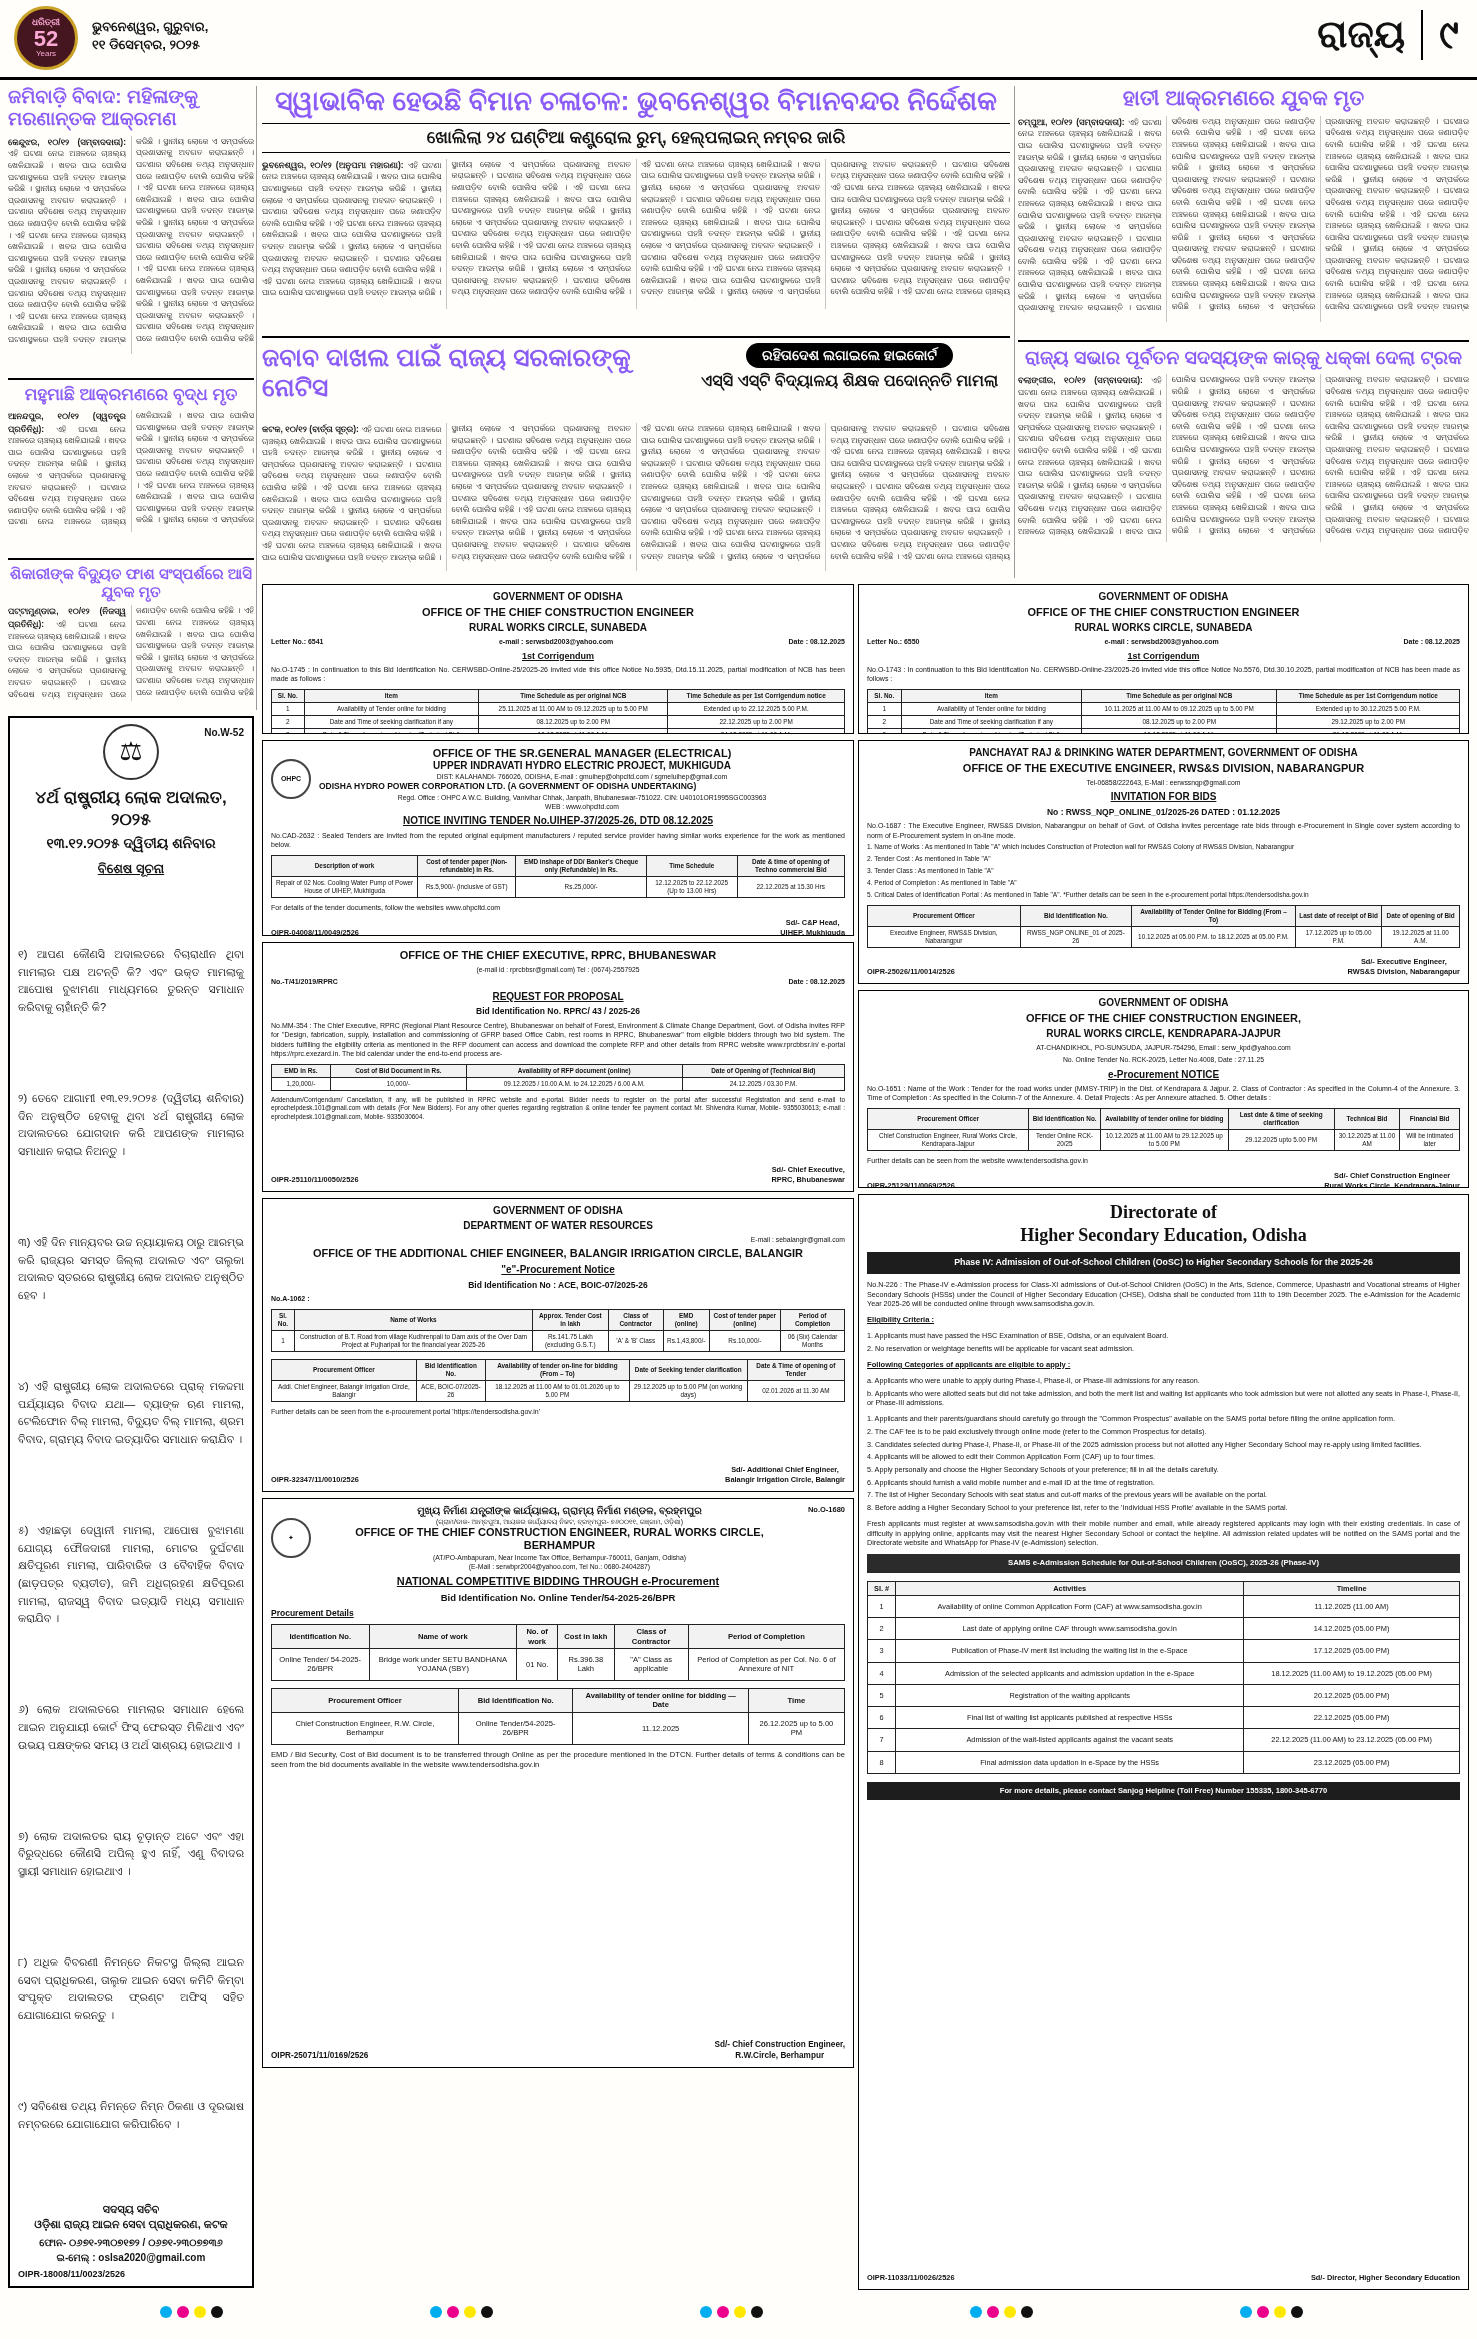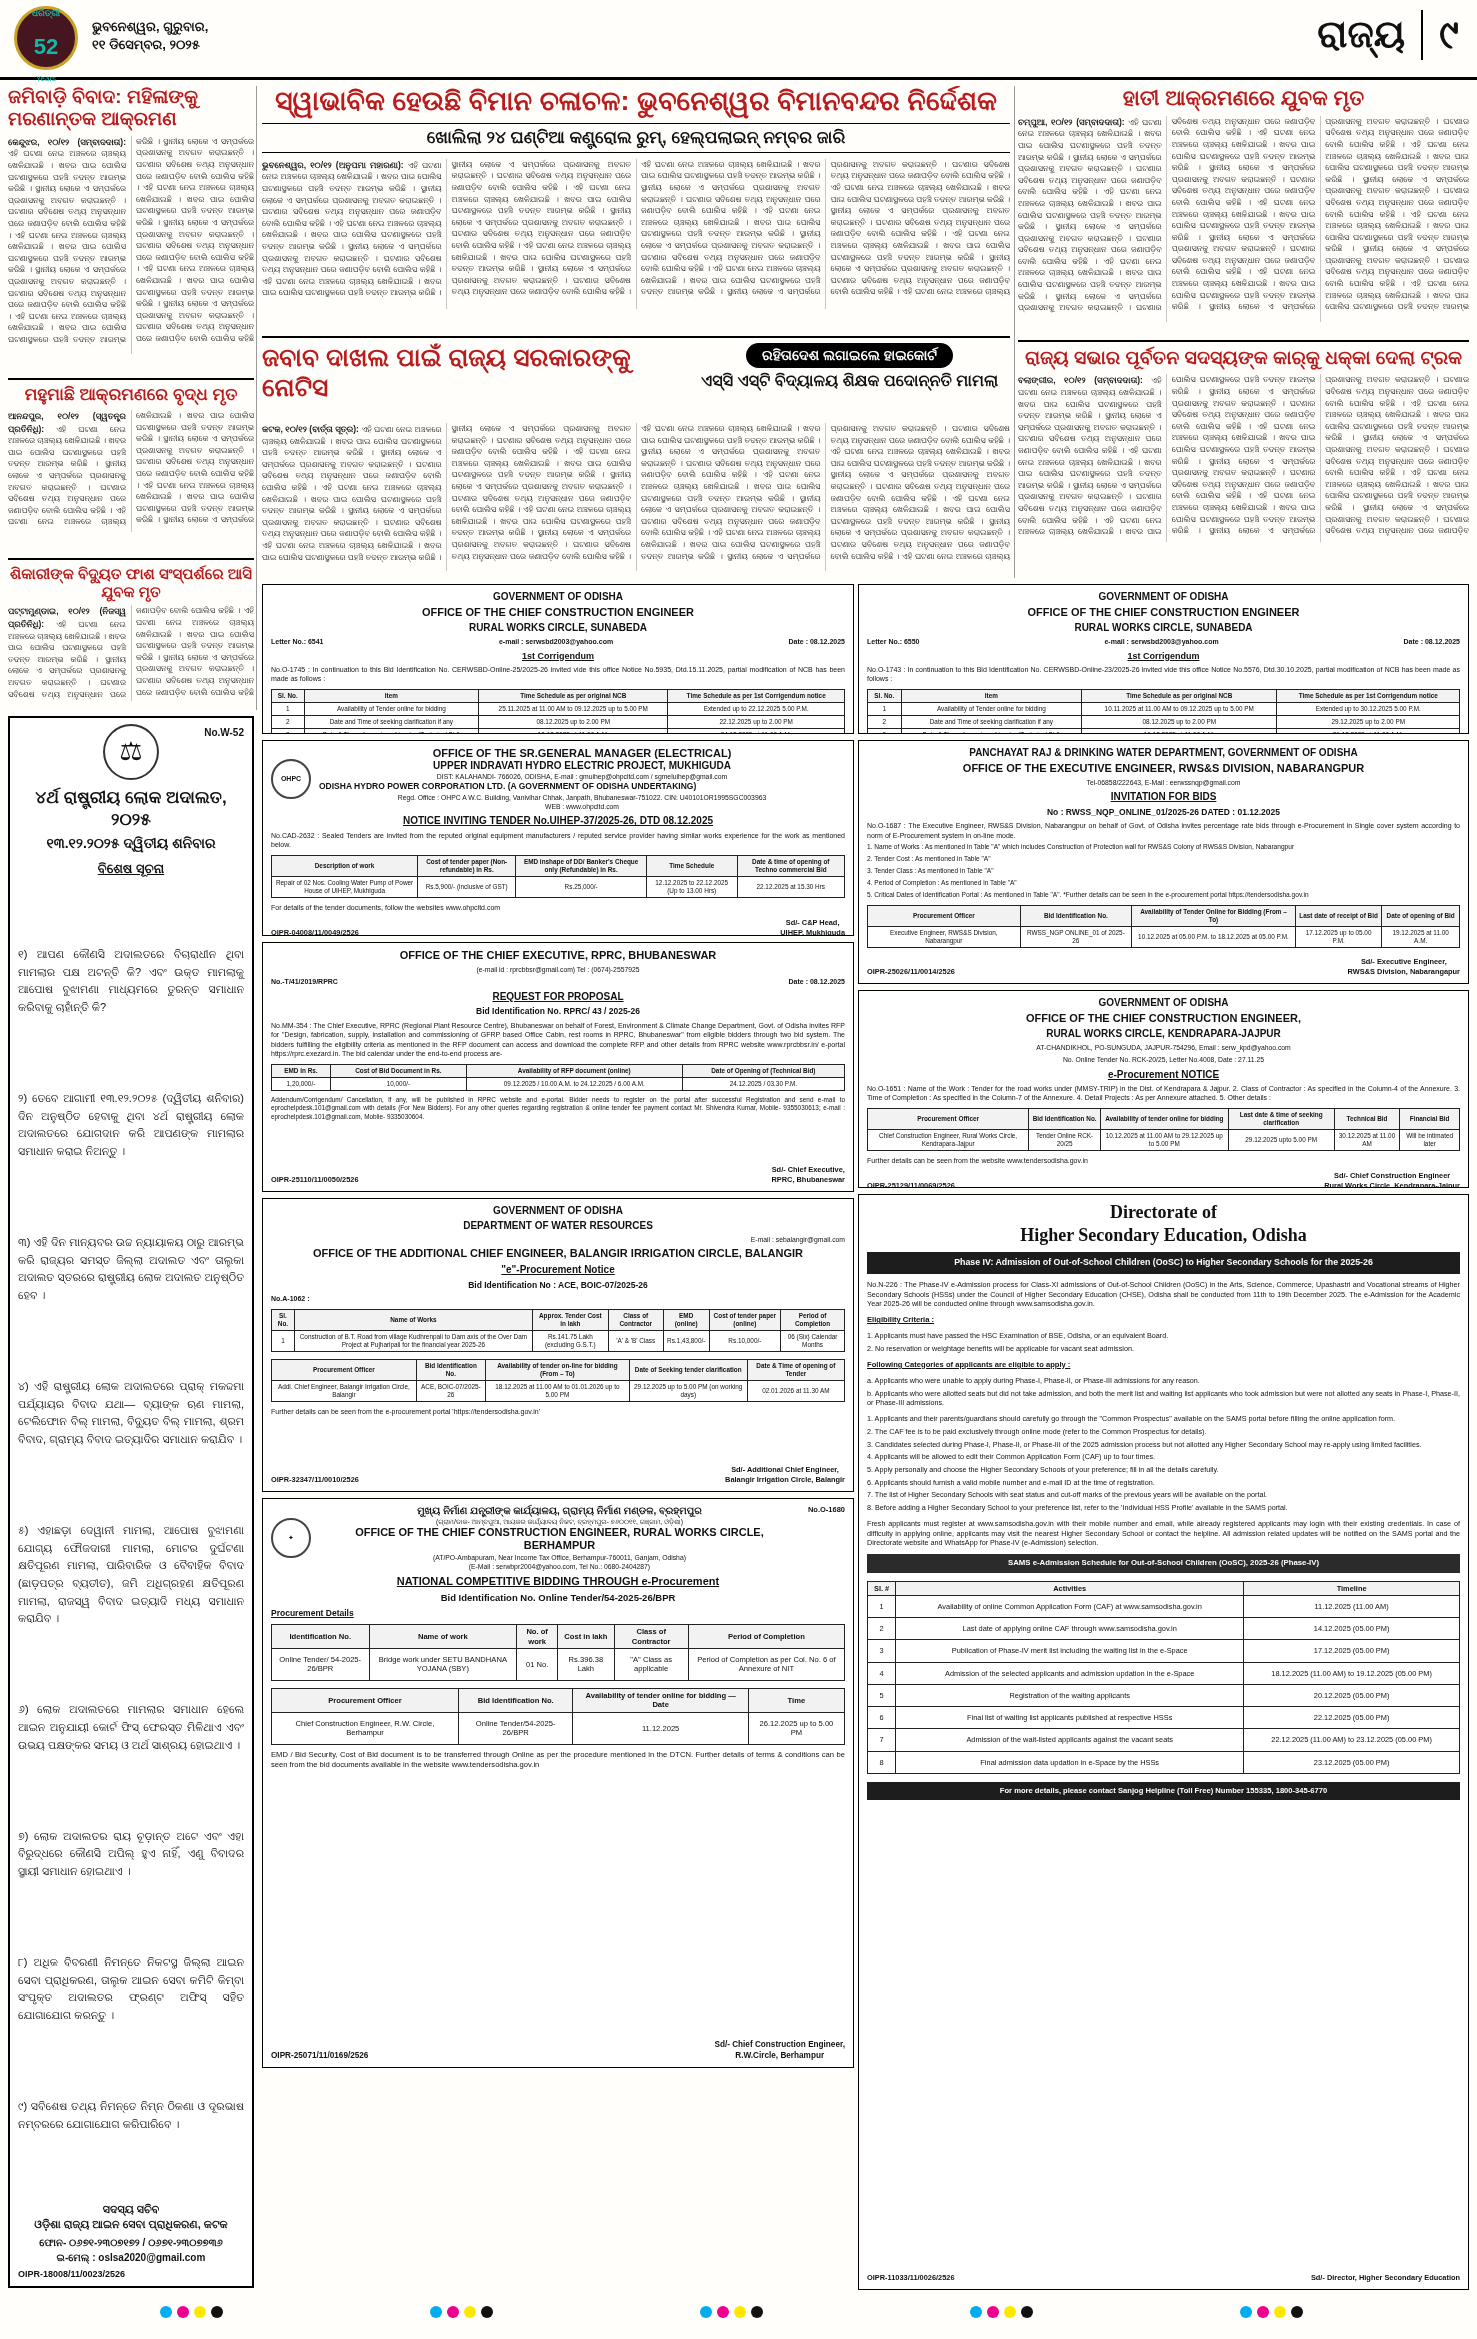--- a/index.html
+++ b/index.html
@@ -2,33 +2,33 @@
 <html><head>
 <meta charset="utf-8">
 <style>
   html,body{margin:0;padding:0;background:#e8e8e8;}
   .page{position:relative;width:1477px;height:2339px;background:#fffefb;overflow:hidden;
         font-family:"Liberation Sans","DejaVu Sans",sans-serif;color:#111;}
   
   .masthead{position:absolute;left:0;top:0;width:1477px;height:80px;border-bottom:3px solid #000;box-sizing:border-box;}
   .logo{position:absolute;left:14px;top:6px;width:64px;height:64px;border-radius:50%;
         background:#451520;border:3px solid #c9a227;box-sizing:border-box;
-        display:flex;flex-direction:column;align-items:center;justify-content:flex-start;color:#14b8a6;gap:17px;}
+        display:flex;flex-direction:column;align-items:center;justify-content:center;color:#f9a8d4;}
   .logo-top{font-size:9px;font-weight:700;line-height:1;}
   .logo-years{font-size:22px;font-weight:700;line-height:1.05;}
   .logo-bottom{font-size:8px;line-height:1;}
   .date-block{position:absolute;left:92px;top:18px;font-size:13px;font-weight:700;line-height:1.4;}
   .section-block{position:absolute;right:18px;top:10px;display:flex;align-items:center;margin-left:25px;}
   .section-name{font-size:38px;font-weight:700;}
   .section-divider{display:inline-block;width:2px;height:50px;background:#000;margin:0 16px;}
   .page-num{font-size:40px;font-weight:700;}
   
   .article{position:absolute;overflow:hidden;box-sizing:border-box;}
   .rule-top{border-top:2px solid #000;padding-top:5px;}
-  .hl{font-weight:700;color:#b91c1c;margin:0 0 5px 0;line-height:1.18;}
+  .hl{font-weight:700;color:#8b5cf6;margin:0 0 5px 0;line-height:1.18;}
   .hl-c{text-align:center;}
   .hl-27{font-size:27px;}
   .hl-25{font-size:25px;}
   .hl-21{font-size:21px;}
   .hl-19{font-size:19px;}
   .hl-17{font-size:17px;}
   .hl-15{font-size:15px;}
   .subhead{font-size:17px;font-weight:700;text-align:center;border-top:1px solid #000;border-bottom:1px solid #000;
            padding:4px 0;margin:2px 0 6px 0;}
   .kick-wrap{display:flex;align-items:flex-start;gap:10px;margin-bottom:21px;}

